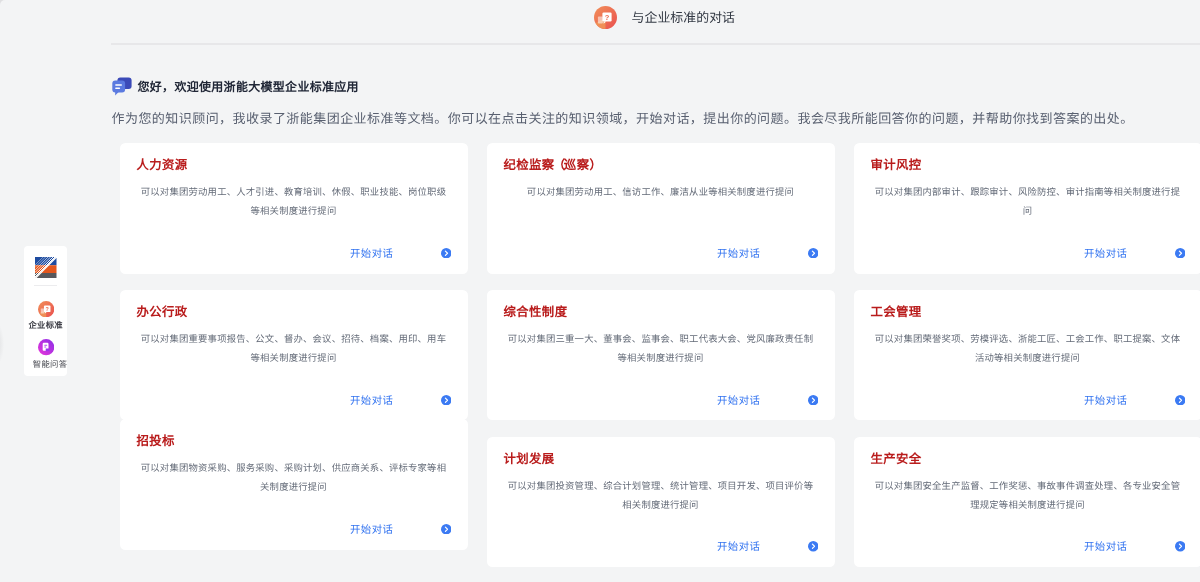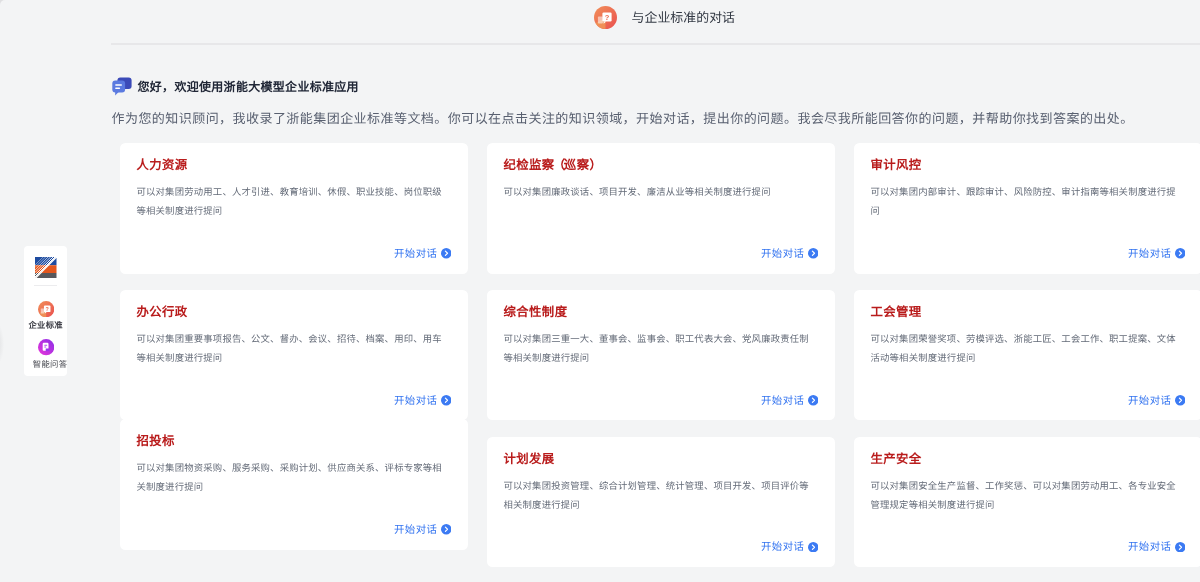--- a/index.html
+++ b/index.html
@@ -8,22 +8,22 @@
 .corner-out{position:absolute;left:0;top:0;width:9px;height:9px;background:#dfdfe1;}
 .corner-in{position:absolute;left:0;top:0;width:18px;height:18px;background:#f3f4f5;border-top-left-radius:5px;}
 .hdr-divider{position:absolute;left:111px;right:0;top:43.2px;height:1.5px;background:#e7e7e9;}
 .hdr-icon{position:absolute;left:594px;top:6px;}
 .hdr-title{position:absolute;left:623.5px;top:10.8px;font-size:12.95px;line-height:13.5px;color:#323843;margin-left:8px;}
 .greet-icon{position:absolute;left:111.5px;top:77px;}
 .greet-title{position:absolute;left:137.5px;top:77.5px;font-size:12px;line-height:18.5px;letter-spacing:0.3px;font-feature-settings:"fwid";font-weight:700;color:#212737;}
 .greet-sub{position:absolute;left:111.5px;top:112.5px;font-size:13px;line-height:11px;letter-spacing:0.45px;font-feature-settings:"fwid";color:#596070;}
 .card{position:absolute;width:347.9px;height:130.6px;background:#fff;border-radius:5.5px;}
 .ct{position:absolute;left:16.6px;top:16.3px;font-size:12.4px;line-height:13px;letter-spacing:0.4px;font-weight:700;color:#b91c1c;}
-.cd{position:absolute;left:16.6px;top:40.3px;width:314px;font-size:9.35px;line-height:18.7px;letter-spacing:0.2px;font-feature-settings:"fwid";color:#646b78;}
-.cl{position:absolute;right:16.6px;bottom:14.9px;height:11px;display:flex;align-items:flex-end;}
+.cd{position:absolute;left:16.6px;top:40.3px;width:314px;font-size:9.35px;line-height:18.7px;letter-spacing:0.2px;font-feature-settings:"fwid";color:#646b78;text-align:center;}
+.cl{position:absolute;right:16.6px;bottom:14.9px;height:11px;display:flex;align-items:flex-start;gap:44px;}
 .cl span{font-size:10.4px;line-height:11px;letter-spacing:0.5px;color:#3273f0;margin-right:3.2px;}
 .side{position:absolute;left:24px;top:246.3px;width:43.4px;height:130.2px;background:#fff;border-radius:4px;}
 .side-logo{position:absolute;left:11px;top:10.3px;}
 .side-div{position:absolute;left:10.4px;top:39.2px;width:22.3px;height:1px;background:#ececee;}
 .side-ico1{position:absolute;left:13.8px;top:54.4px;}
 .side-t1{position:absolute;left:0;top:75.2px;width:100%;text-align:center;font-size:8.3px;line-height:9px;letter-spacing:0.35px;color:#3f4048;font-weight:bold;}
 .side-ico2{position:absolute;left:13.8px;top:93px;}
 .side-t2{position:absolute;left:0;top:114px;width:100%;text-align:right;font-size:8.3px;line-height:9px;letter-spacing:0.35px;color:#3f4048;}
 .par{font-style:normal;margin-left:-2px;letter-spacing:-1.2px;}
 .par2{font-style:normal;}
@@ -68,21 +68,21 @@
   <div class="cl">
       <span>开始对话</span>
       <svg width="10.5" height="10.5" viewBox="0 0 10.5 10.5">
         <circle cx="5.25" cy="5.25" r="5.25" fill="#3b7af3"></circle>
         <path d="M4.4 3.2 L6.5 5.25 L4.4 7.3" stroke="#fff" stroke-width="1.15" fill="none" stroke-linecap="round" stroke-linejoin="round"></path>
       </svg>
     </div>
 </div>
 <div class="card" style="left:486.9px;top:143px">
   <div class="ct">纪检监察<i class="par">（</i>巡察<i class="par2">）</i></div>
-  <div class="cd">可以对集团廉政谈话、项目开发、廉洁从业等相关制度进行提问</div>
+  <div class="cd">可以对集团劳动用工、信访工作、廉洁从业等相关制度进行提问</div>
   <div class="cl">
       <span>开始对话</span>
       <svg width="10.5" height="10.5" viewBox="0 0 10.5 10.5">
         <circle cx="5.25" cy="5.25" r="5.25" fill="#3b7af3"></circle>
         <path d="M4.4 3.2 L6.5 5.25 L4.4 7.3" stroke="#fff" stroke-width="1.15" fill="none" stroke-linecap="round" stroke-linejoin="round"></path>
       </svg>
     </div>
 </div>
 <div class="card" style="left:853.9px;top:143px">
   <div class="ct">审计风控</div>
@@ -145,21 +145,21 @@
   <div class="cl">
       <span>开始对话</span>
       <svg width="10.5" height="10.5" viewBox="0 0 10.5 10.5">
         <circle cx="5.25" cy="5.25" r="5.25" fill="#3b7af3"></circle>
         <path d="M4.4 3.2 L6.5 5.25 L4.4 7.3" stroke="#fff" stroke-width="1.15" fill="none" stroke-linecap="round" stroke-linejoin="round"></path>
       </svg>
     </div>
 </div>
 <div class="card" style="left:853.9px;top:436.6px">
   <div class="ct">生产安全</div>
-  <div class="cd">可以对集团安全生产监督、工作奖惩、可以对集团劳动用工、各专业安全管理规定等相关制度进行提问</div>
+  <div class="cd">可以对集团安全生产监督、工作奖惩、事故事件调查处理、各专业安全管理规定等相关制度进行提问</div>
   <div class="cl">
       <span>开始对话</span>
       <svg width="10.5" height="10.5" viewBox="0 0 10.5 10.5">
         <circle cx="5.25" cy="5.25" r="5.25" fill="#3b7af3"></circle>
         <path d="M4.4 3.2 L6.5 5.25 L4.4 7.3" stroke="#fff" stroke-width="1.15" fill="none" stroke-linecap="round" stroke-linejoin="round"></path>
       </svg>
     </div>
 </div>
 
 <div class="side">

